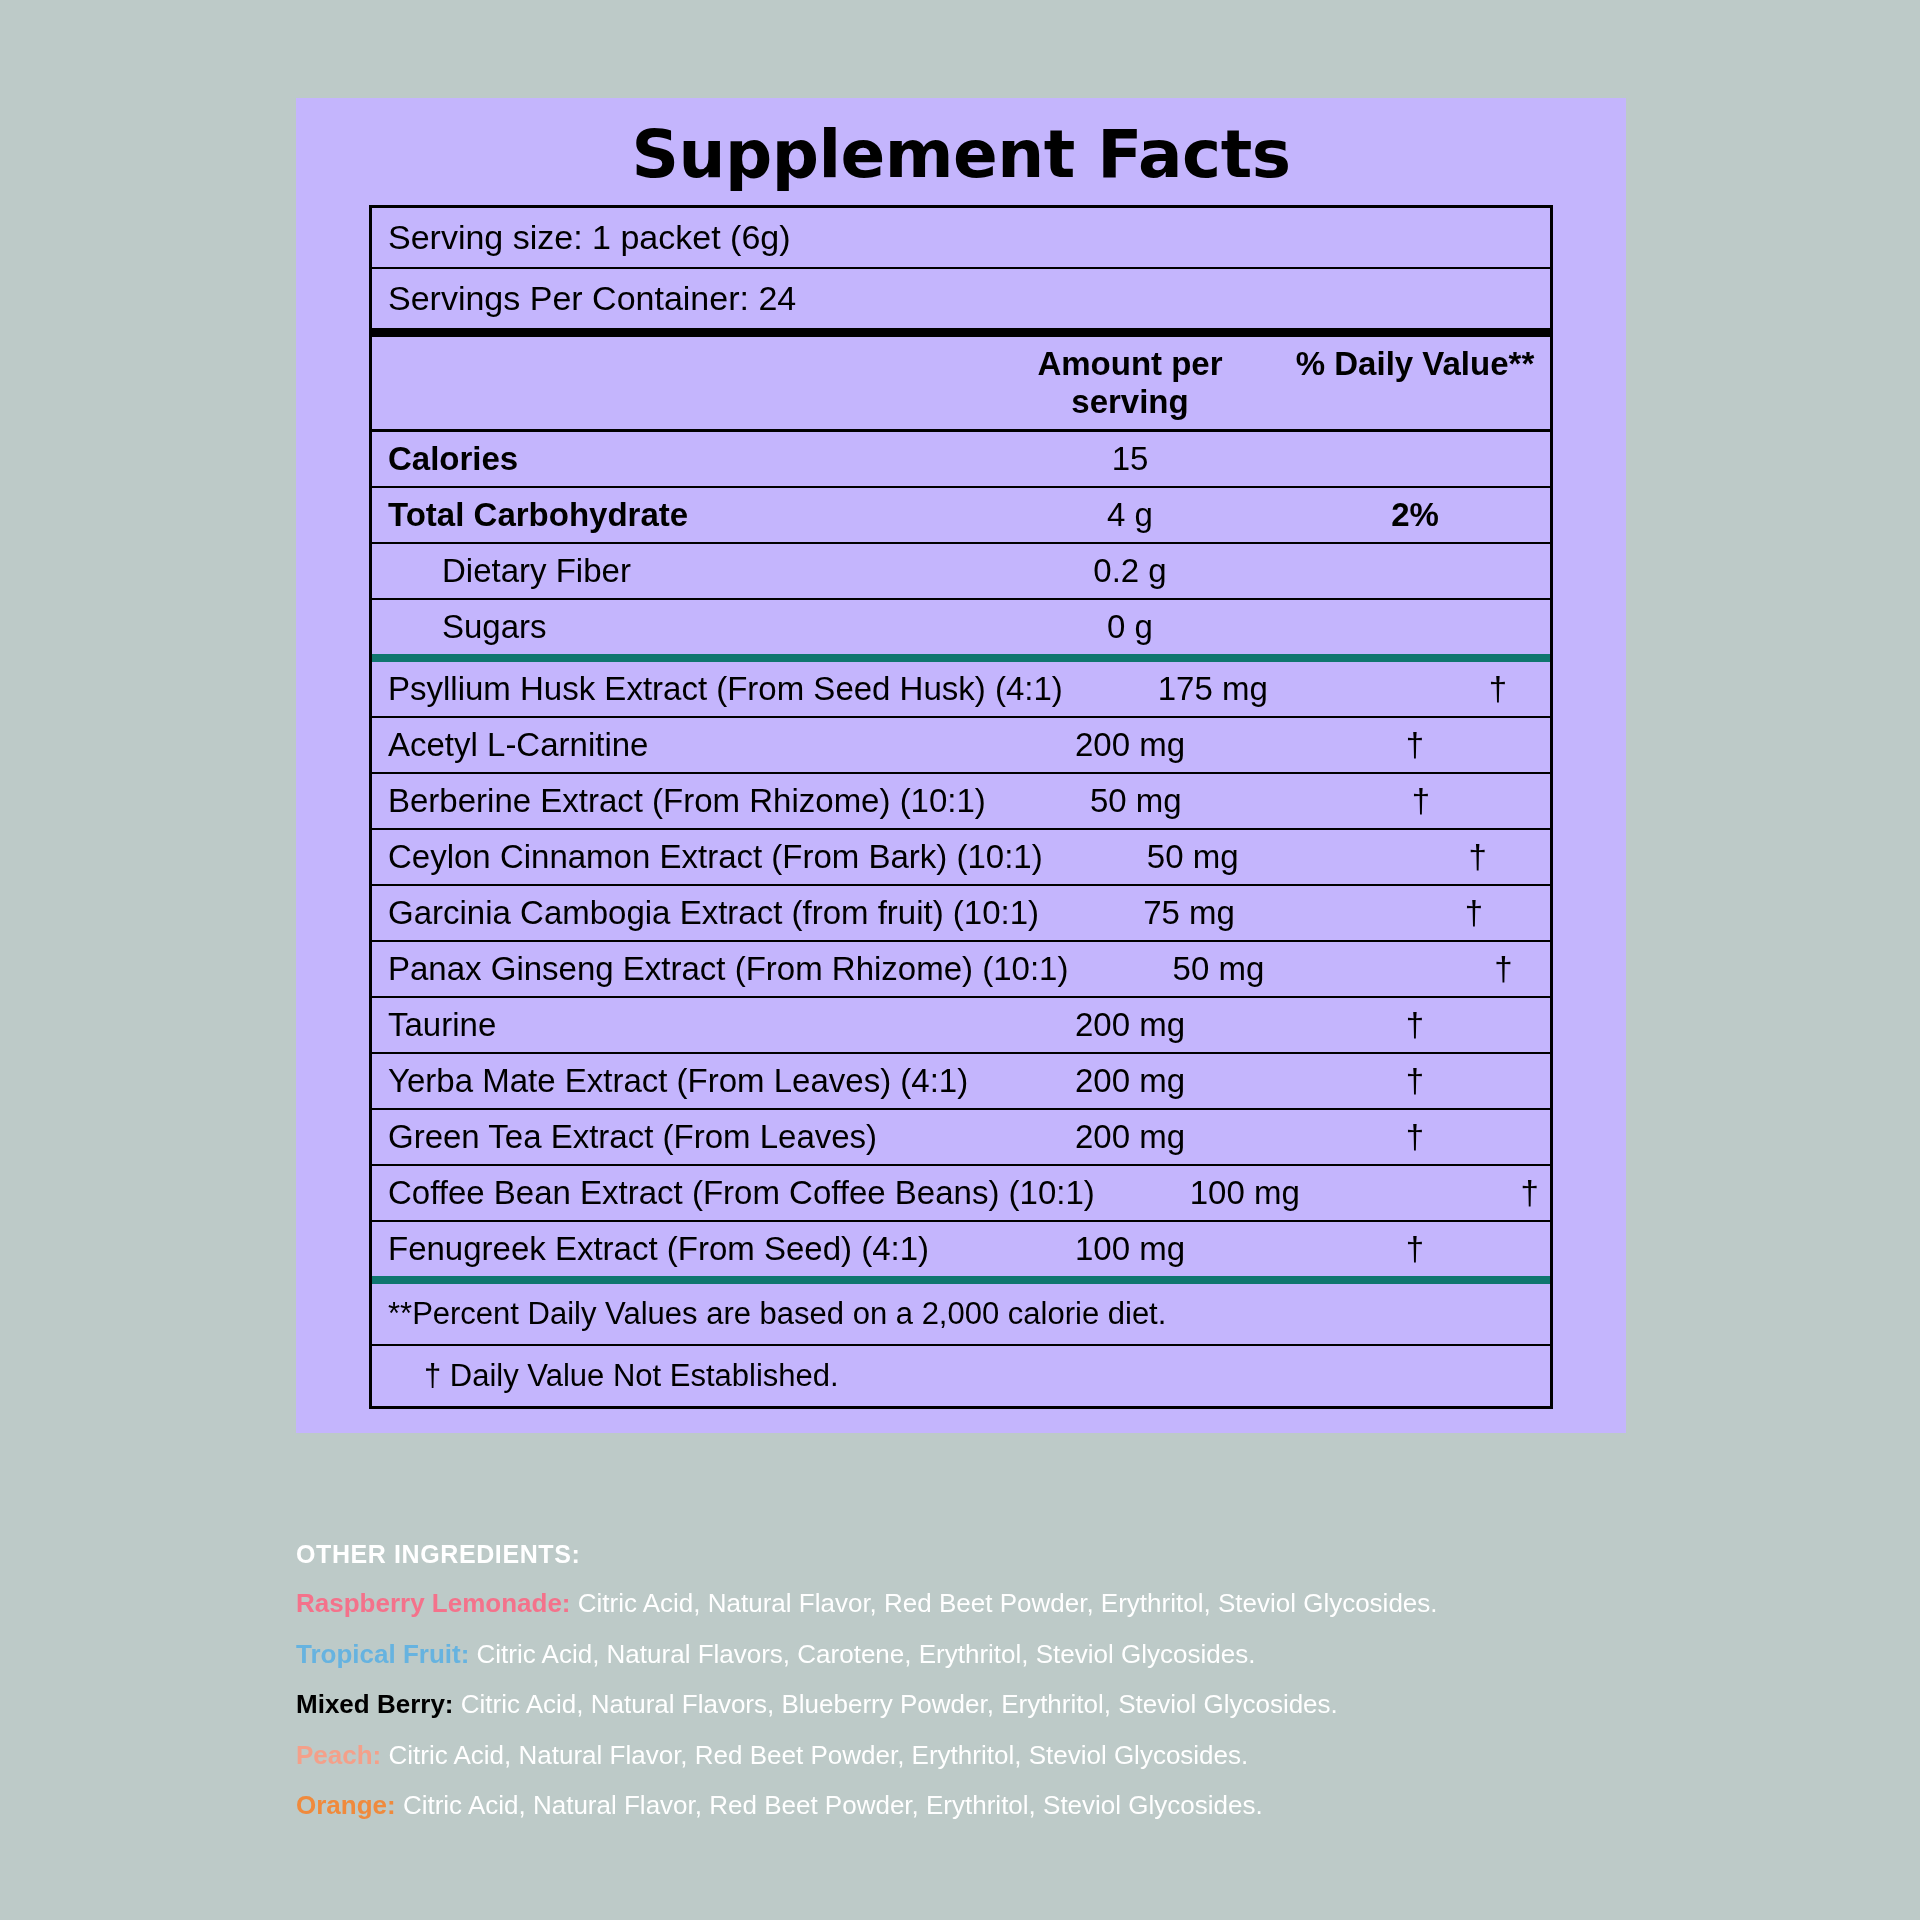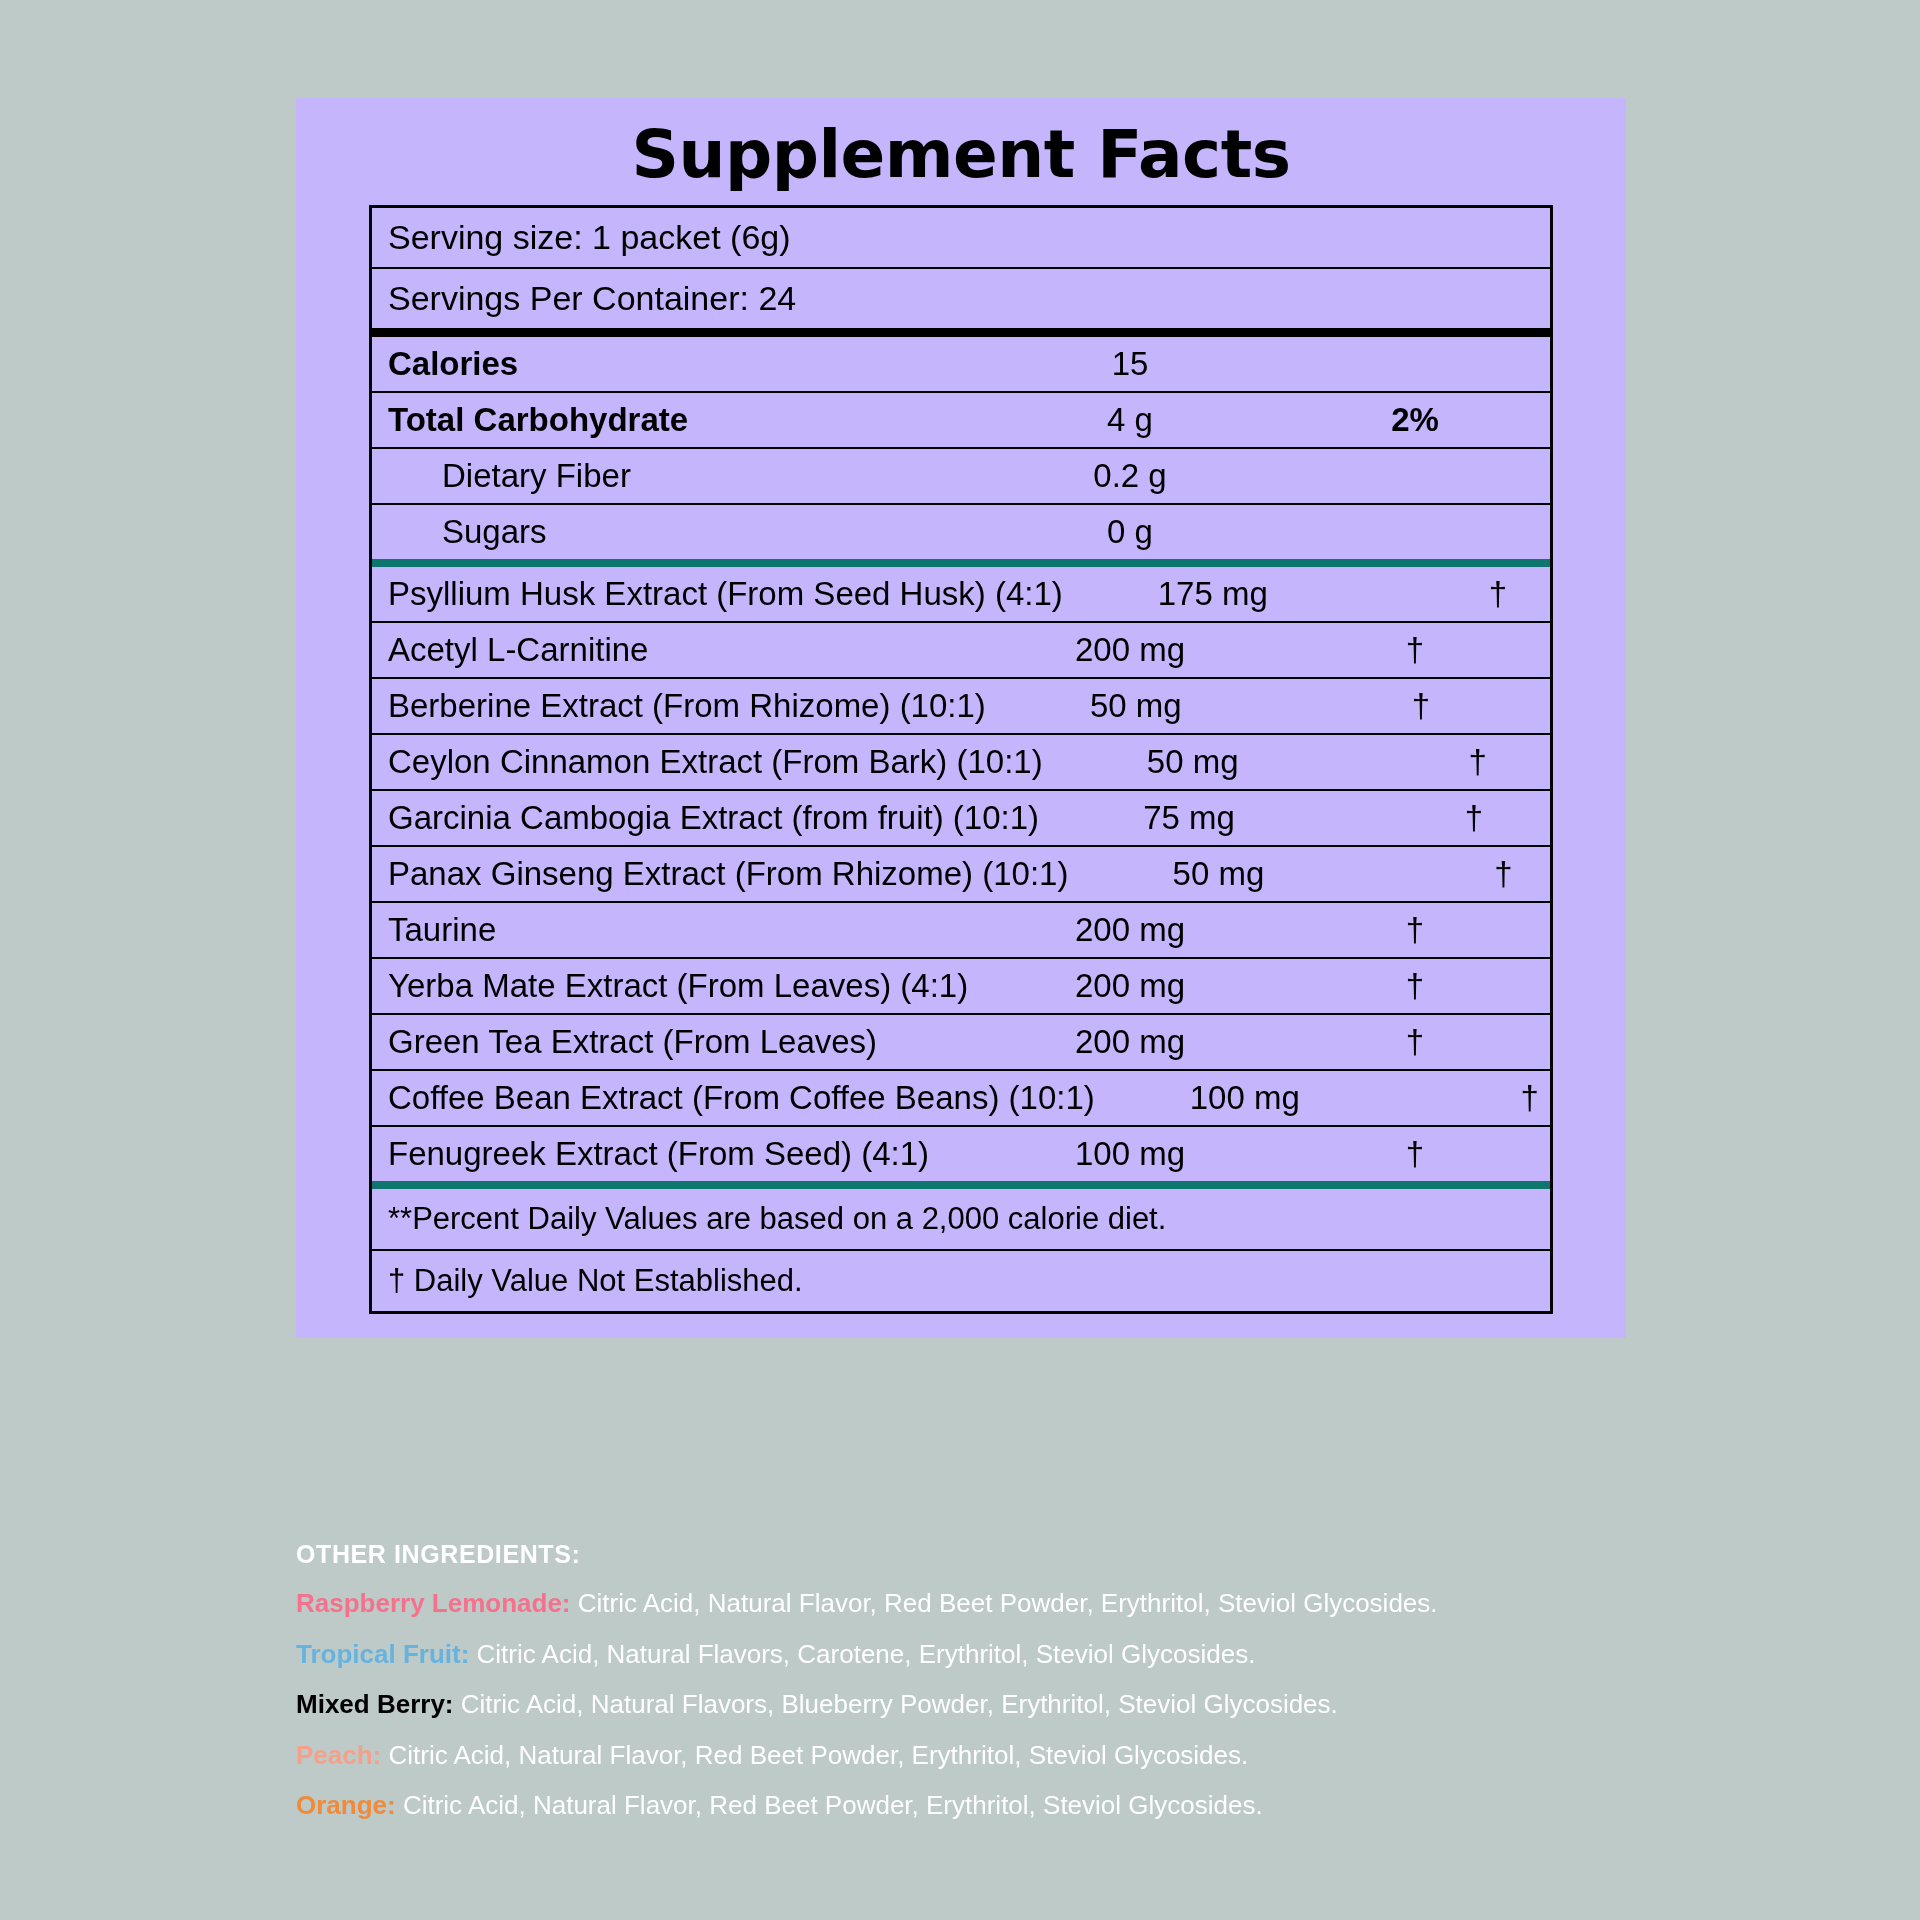--- a/index.html
+++ b/index.html
@@ -95,21 +95,21 @@
     border-bottom: 2px solid #000;
     color: #000;
   }
   .serving-row.thick-b { border-bottom: 9px solid #000; }
   .footnote {
     font-size: 31px;
     padding: 12px 0 12px 16px;
     color: #000;
     border-bottom: 2px solid #000;
   }
-  .footnote:last-child { border-bottom: 0; }
+  .footnote:last-child { border-bottom: 0; margin-left: 36px; }
 
   
   .other {
     position: absolute;
     left: 296px;
     top: 1540px;
     width: 1400px;
   }
   .other-title {
     font-size: 25px;
@@ -133,20 +133,25 @@
 
 <div class="page">
 
   <div class="panel">
     <div class="panel-title">Supplement Facts</div>
 
     <div class="facts">
       <div class="serving-row">Serving size: 1 packet (6g)</div>
       <div class="serving-row thick-b">Servings Per Container: 24</div>
 
+      <div class="row header-row">
+        <div class="cell-name">&nbsp;</div>
+        <div class="cell-amount bold">Amount per serving</div>
+        <div class="cell-dv bold">% Daily Value**</div>
+      </div>
 
       <div id="nutrient-rows">
           <div class="row">
             <div class="cell-name bold">Calories</div>
             <div class="cell-amount">15</div>
             <div class="cell-dv bold"></div>
           </div>
           <div class="row">
             <div class="cell-name bold">Total Carbohydrate</div>
             <div class="cell-amount">4 g</div>

